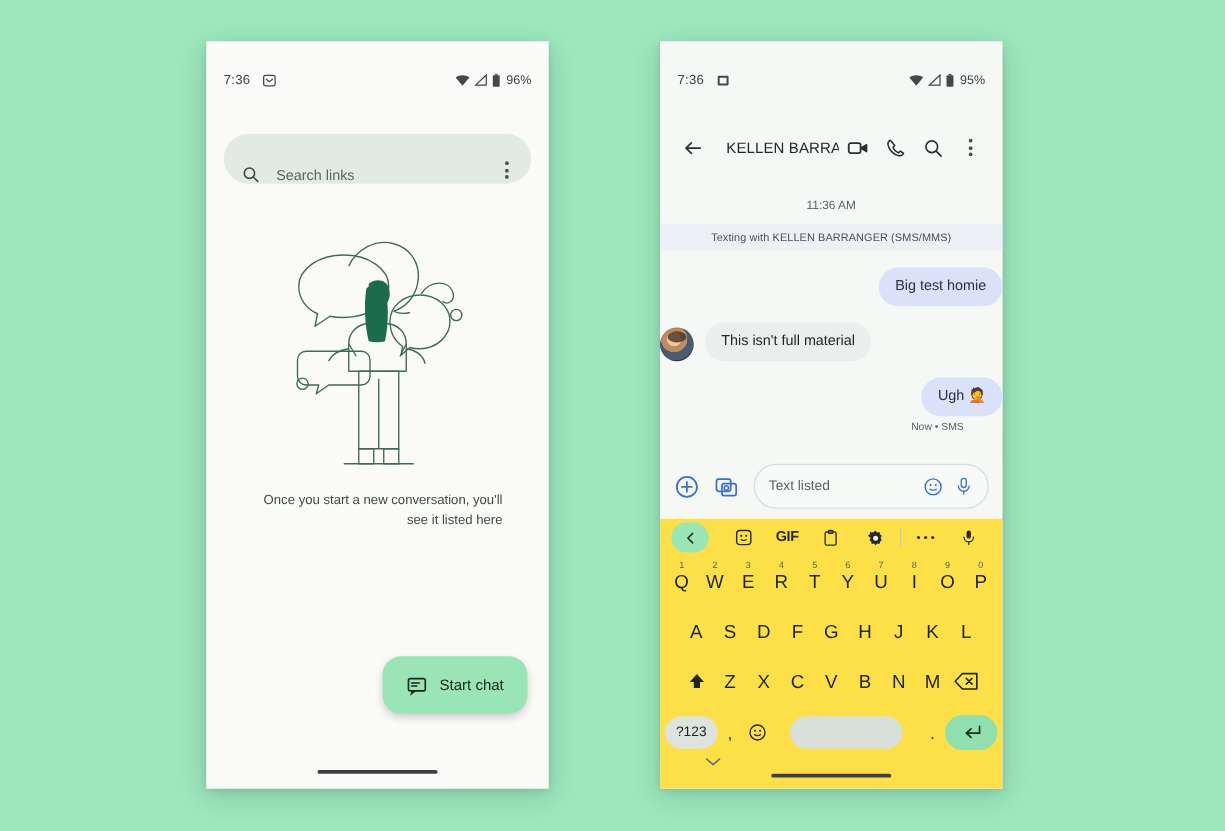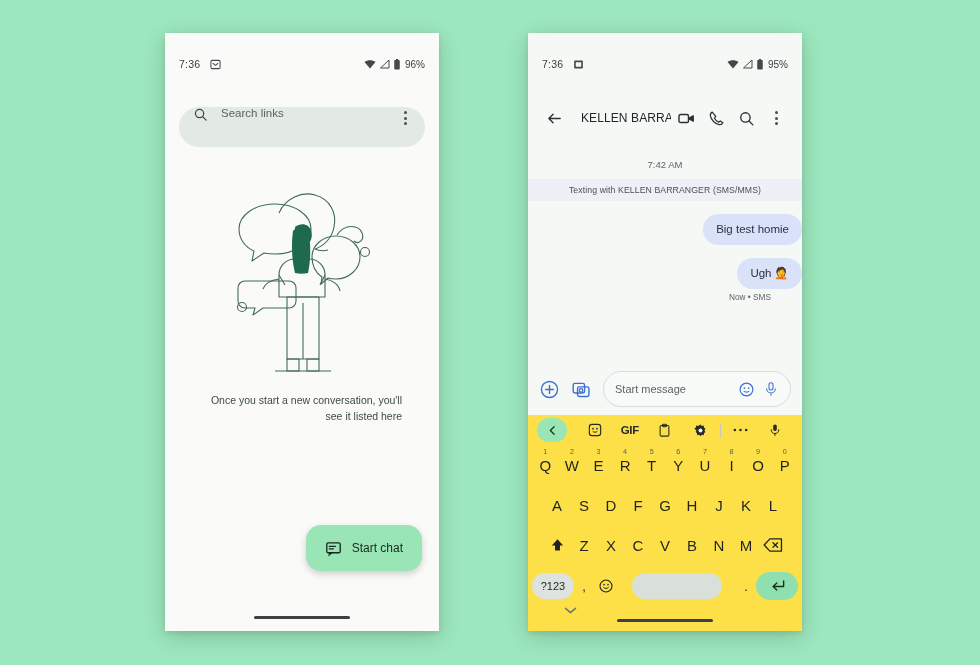--- a/index.html
+++ b/index.html
@@ -30,21 +30,21 @@
   }
   .sb-time{font-size:10.5px;letter-spacing:.2px;color:#3c4043;}
   .sb-appicon{margin-left:10px;display:flex;align-items:center;}
   .sb-right{margin-left:auto;display:flex;align-items:center;gap:3px;}
   .sb-pct{font-size:10px;color:#3c4043;margin-left:1px;}
   .ic{display:inline-block;line-height:0;}
 
   
   .searchbar{
     margin:12px 14px 0 14px;height:40px;border-radius:22px;
-    background:#e3eae3;display:flex;align-items:flex-start;padding:0 14px;
+    background:#e3eae3;display:flex;align-items:flex-end;padding:0 14px;
   }
   .searchbar .txt{flex:1;margin-left:13px;font-size:11.5px;color:#5d6360;}
   .kebab{display:flex;flex-direction:column;gap:2.5px;align-items:center;padding:4px;}
   .kebab i{width:3px;height:3px;border-radius:50%;background:#4a4f4c;display:block;}
 
   
   .empty{
     position:absolute;left:0;right:0;top:110px;bottom:60px;
     display:flex;flex-direction:column;align-items:center;justify-content:flex-start;
     padding-top:36px;
@@ -328,27 +328,31 @@
       <span class="hicon">
         <span class="kebab">
             <i></i>
             <i></i>
             <i></i>
           </span>
       </span>
     </div>
 
     <div class="thread">
-      <div class="daystamp">7:42 AM</div>
+      <div class="daystamp">11:36 AM</div>
       <div class="syshint">Texting with KELLEN BARRANGER (SMS/MMS)</div>
 
       <div class="msgrow out">
         <div class="bubble out">Big test homie</div>
       </div>
 
+      <div class="msgrow">
+        <div class="avatar"></div>
+        <div class="bubble in">This isn't full material</div>
+      </div>
 
       <div class="msgrow out">
         <div class="bubble out">Ugh 🤦</div>
       </div>
       <div class="sendstate">Now • SMS</div>
     </div>
 
     <div class="compose">
       <span class="ic">
         <svg width="21" height="21" viewBox="0 0 24 24">
@@ -357,21 +361,21 @@
           </svg>
       </span>
       <span class="ic">
         <svg width="21" height="21" viewBox="0 0 24 24">
             <rect x="2.5" y="5" width="13" height="11" rx="2" fill="none" stroke="#3b6fd4" stroke-width="1.6"></rect>
             <rect x="7.5" y="9" width="13" height="11" rx="2" fill="none" stroke="#3b6fd4" stroke-width="1.6"></rect>
             <circle cx="11.5" cy="13" r="2" fill="none" stroke="#3b6fd4" stroke-width="1.4"></circle>
           </svg>
       </span>
       <span class="field">
-        <span class="ph">Start message</span>
+        <span class="ph">Text listed</span>
         <span class="ic">
           <svg width="17" height="17" viewBox="0 0 24 24">
               <circle cx="12" cy="12" r="9" fill="none" stroke="#3b6fd4" stroke-width="1.6"></circle>
               <circle cx="9" cy="10" r="1.2" fill="#3b6fd4"></circle>
               <circle cx="15" cy="10" r="1.2" fill="#3b6fd4"></circle>
               <path d="M8.5 14.5c1.2 1.6 5.8 1.6 7 0" fill="none" stroke="#3b6fd4" stroke-width="1.5" stroke-linecap="round"></path>
             </svg>
         </span>
         <span class="ic">
           <svg width="16" height="16" viewBox="0 0 24 24">

